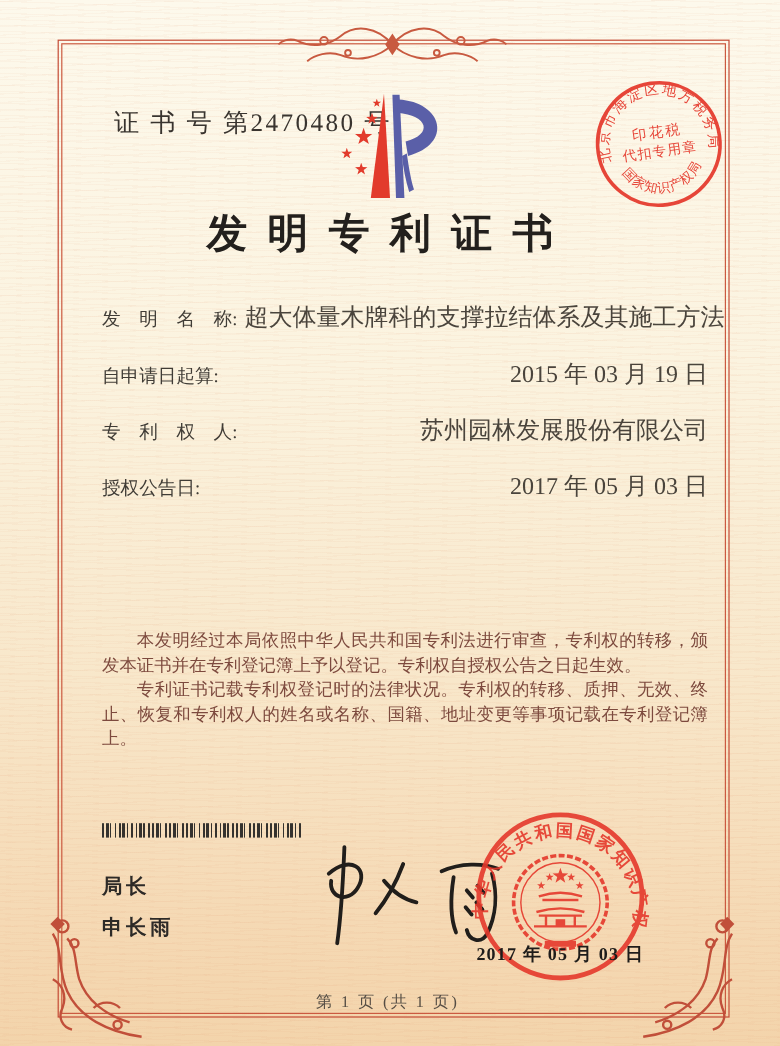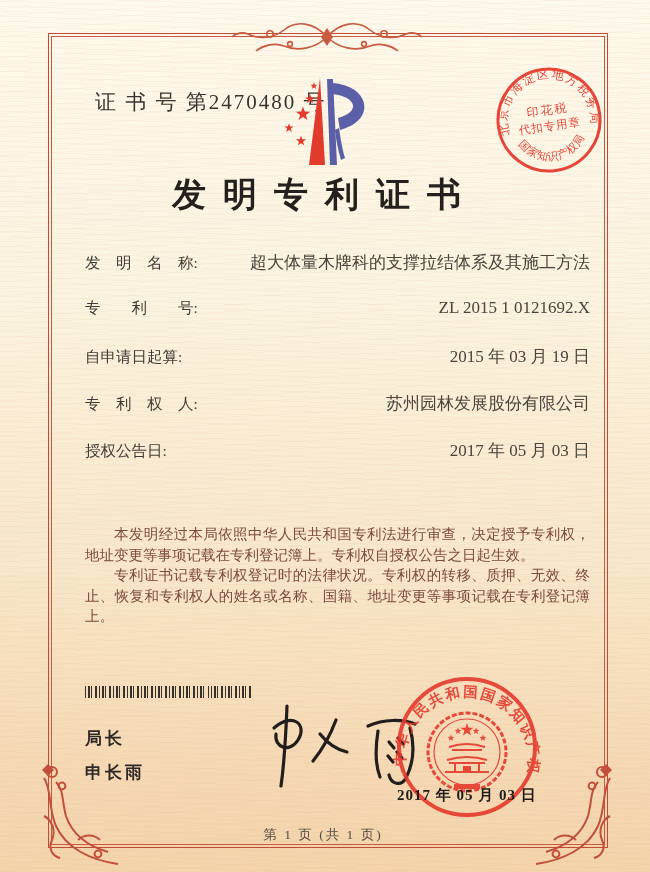--- a/index.html
+++ b/index.html
@@ -30,21 +30,21 @@
     left:95px;top:88px;font-size:21px;color:#39342f;letter-spacing:2px;
   }
   .title{
     left:0;right:0;top:172px;text-align:center;
     font-size:34px;font-weight:bold;color:#23201d;
     letter-spacing:17px;
   }
   .fields{left:85px;top:251px;width:505px;}
   .field-row{display:flex;align-items:baseline;margin-bottom:25px;height:22px;justify-content:space-between;}
   .field-label{font-size:15.5px;color:#403c36;white-space:pre;flex:none;}
-  .field-value{font-size:17px;color:#4a443c;margin-left:6px;white-space:nowrap;}
+  .field-value{font-size:20px;color:#4a443c;margin-left:6px;white-space:nowrap;}
   .paragraphs{
     left:85px;top:524px;width:505px;
     font-size:14.5px;line-height:20.5px;color:#7d4a3e;
     text-align:justify;
   }
   .paragraphs p{margin:0;text-indent:2em;}
   .barcode{
     left:85px;top:686px;width:166px;height:12px;
     background:repeating-linear-gradient(90deg,
       #35322e 0 1.5px, transparent 1.5px 3px,
@@ -154,39 +154,35 @@
   </svg>
 
   <div class="abs title">发明专利证书</div>
 
   <div class="abs fields">
     <div class="field-row">
       <span class="field-label">发　明　名　称:</span>
       <span class="field-value">超大体量木牌科的支撑拉结体系及其施工方法</span>
     </div>
     <div class="field-row">
-      <span class="field-label">专　　利　　号:</span>
-      <span class="field-value">ZL 2015 1 0121692.X</span>
-    </div>
-    <div class="field-row">
       <span class="field-label">自申请日起算:</span>
       <span class="field-value">2015 年 03 月 19 日</span>
     </div>
     <div class="field-row">
       <span class="field-label">专　利　权　人:</span>
       <span class="field-value">苏州园林发展股份有限公司</span>
     </div>
     <div class="field-row">
       <span class="field-label">授权公告日:</span>
       <span class="field-value">2017 年 05 月 03 日</span>
     </div>
   </div>
 
   <div class="abs paragraphs">
-    <p>本发明经过本局依照中华人民共和国专利法进行审查，决定授予专利权，地址变更等事项记载在专利登记簿上。专利权自授权公告之日起生效。</p>
+    <p>本发明经过本局依照中华人民共和国专利法进行审查，专利权的转移，颁发本证书并在专利登记簿上予以登记。专利权自授权公告之日起生效。</p>
     <p>专利证书记载专利权登记时的法律状况。专利权的转移、质押、无效、终止、恢复和专利权人的姓名或名称、国籍、地址变更等事项记载在专利登记簿上。</p>
   </div>
 
   <div class="abs barcode"></div>
 
   <div class="abs director">
     <div>局长</div>
     <div>申长雨</div>
   </div>
 

